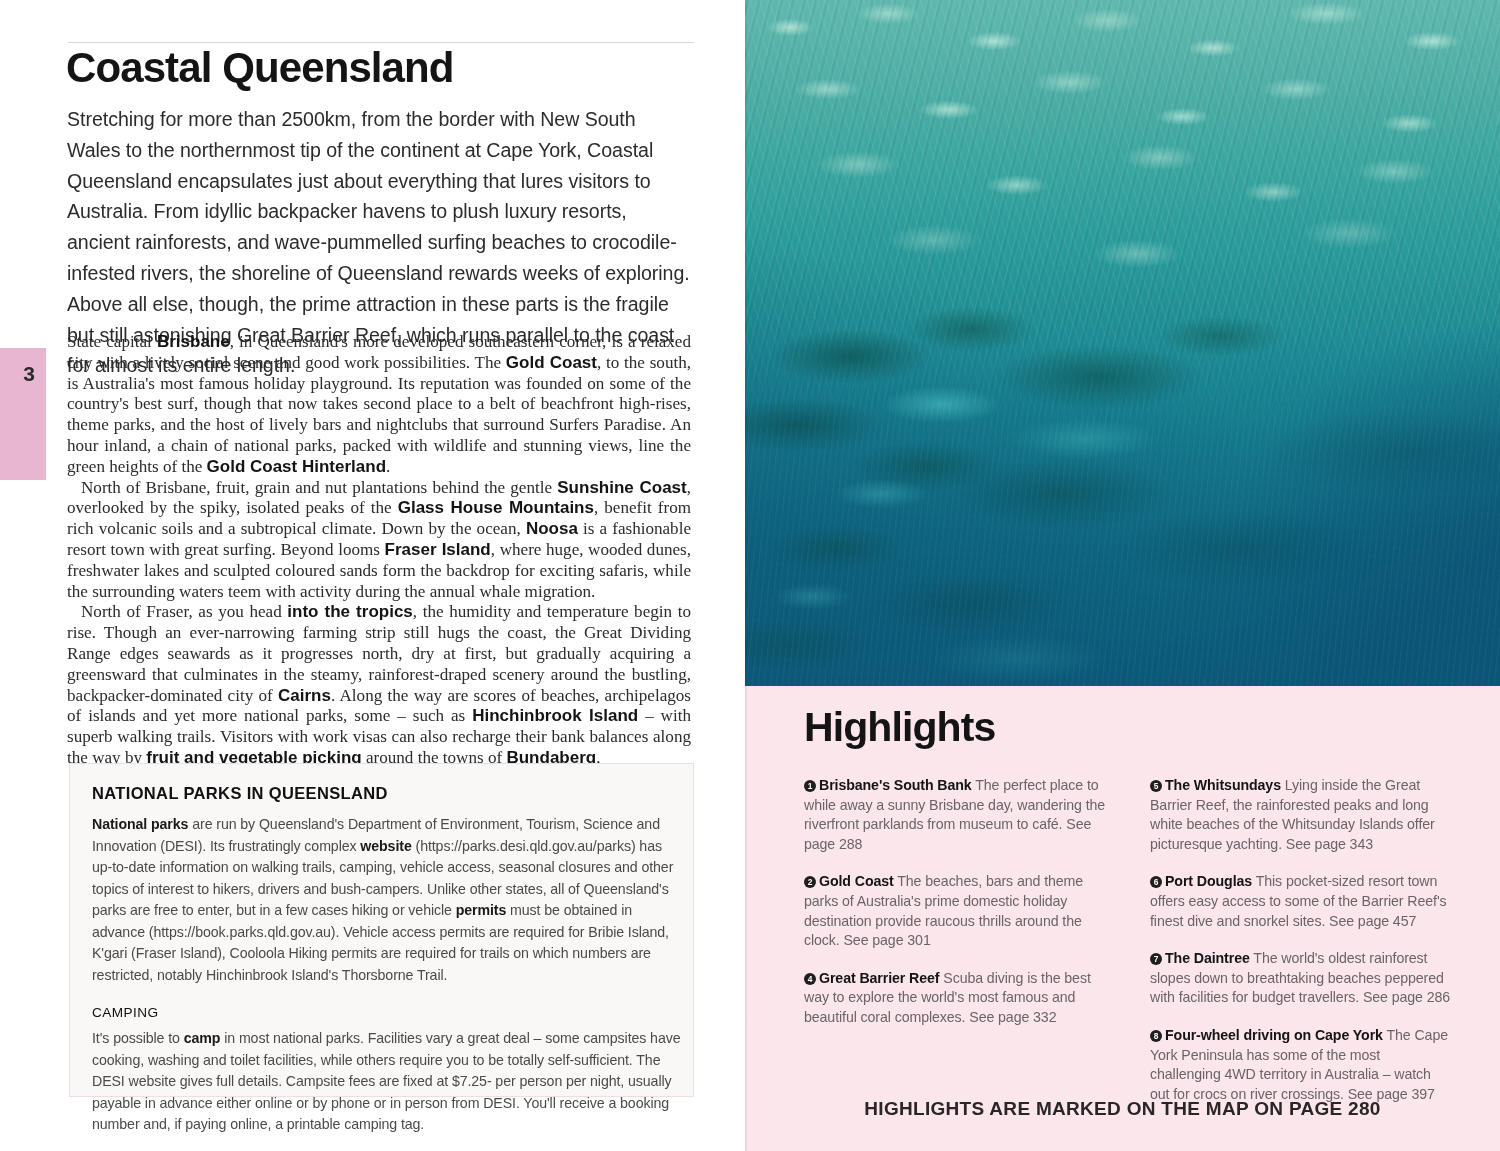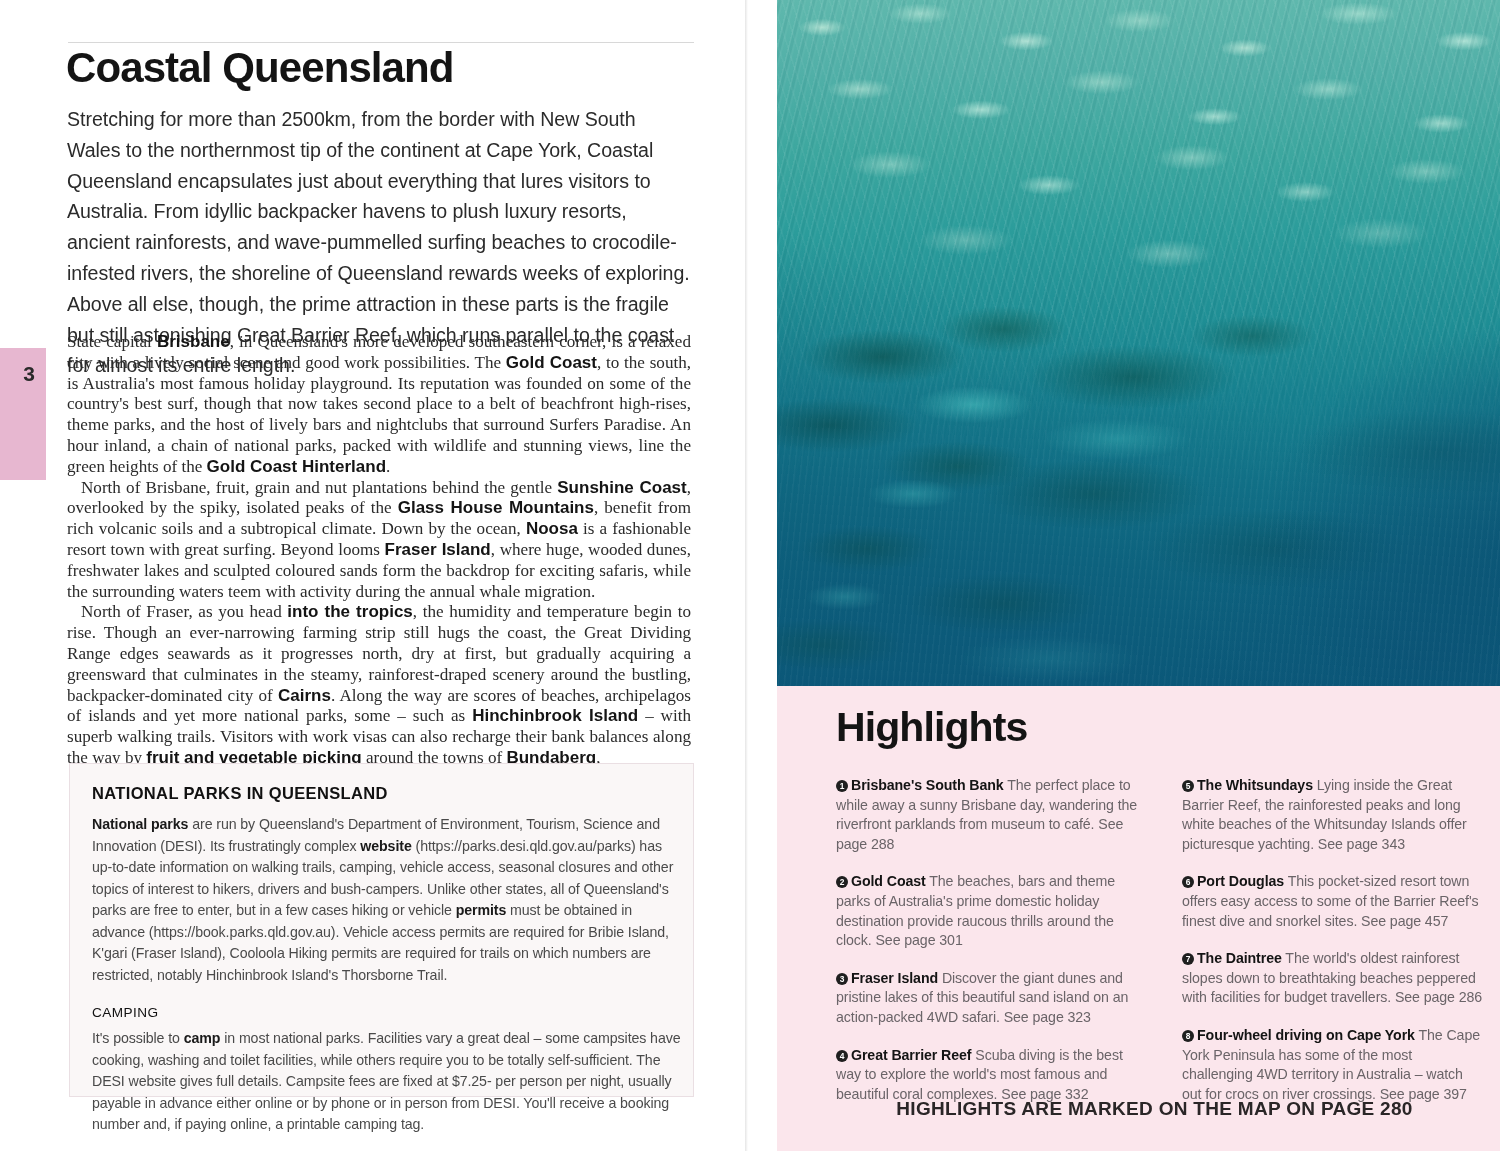--- a/index.html
+++ b/index.html
@@ -170,21 +170,21 @@
     letter-spacing: -0.1px;
   }
   .np-box p b {
     font-weight: 700;
     color: #1a1a1a;
   }
 
   
   #right-page {
     position: absolute;
-    left: 777px; top: 0;
+    left: 745px; top: 0;
     width: 654px;
     height: 1151px;
     background: #fbeaef;
   }
 
   
   #photo {
     position: absolute;
     left: 0; top: 0;
     width: 755px;
@@ -410,23 +410,20 @@
 
       <div class="hl-cols">
         <div class="hl-col">
           <div class="hl-item">
             <span class="hl-num">1</span><span class="hl-name">Brisbane's South Bank</span> <span>The perfect place to while away a sunny Brisbane day, wandering the riverfront parklands from museum to café. See page 288</span>
           </div>
           <div class="hl-item">
             <span class="hl-num">2</span><span class="hl-name">Gold Coast</span> <span>The beaches, bars and theme parks of Australia's prime domestic holiday destination provide raucous thrills around the clock. See page 301</span>
           </div>
           <div class="hl-item">
-            <span class="hl-num">3</span><span class="hl-name">Fraser Island</span> <span>Discover the giant dunes and pristine lakes of this beautiful sand island on an action-packed 4WD safari. See page 323</span>
-          </div>
-          <div class="hl-item">
             <span class="hl-num">4</span><span class="hl-name">Great Barrier Reef</span> <span>Scuba diving is the best way to explore the world's most famous and beautiful coral complexes. See page 332</span>
           </div>
         </div>
 
         <div class="hl-col">
           <div class="hl-item">
             <span class="hl-num">5</span><span class="hl-name">The Whitsundays</span> <span>Lying inside the Great Barrier Reef, the rainforested peaks and long white beaches of the Whitsunday Islands offer picturesque yachting. See page 343</span>
           </div>
           <div class="hl-item">
             <span class="hl-num">6</span><span class="hl-name">Port Douglas</span> <span>This pocket-sized resort town offers easy access to some of the Barrier Reef's finest dive and snorkel sites. See page 457</span>

